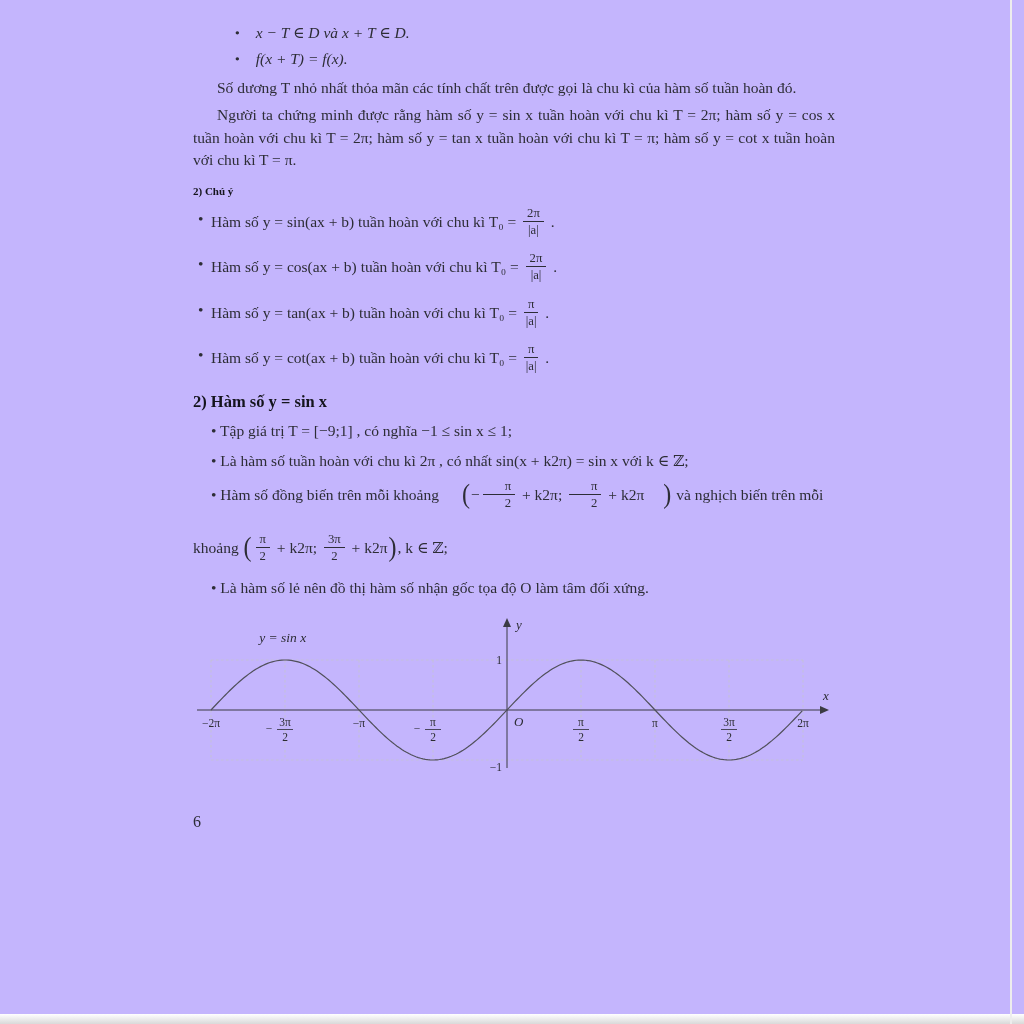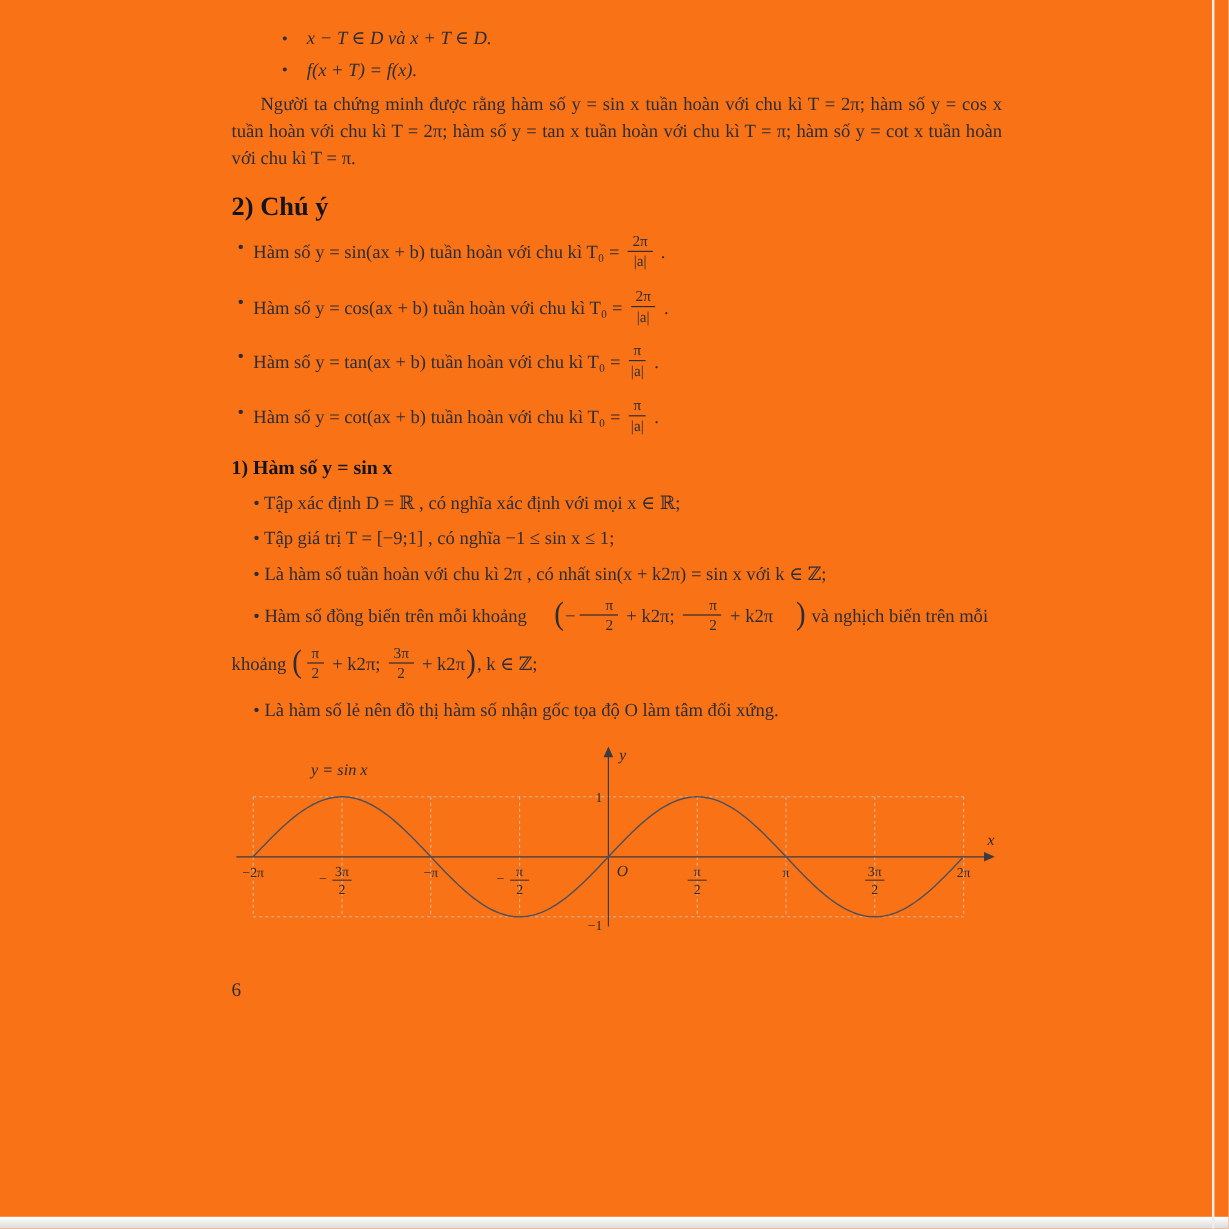--- a/index.html
+++ b/index.html
@@ -1,40 +1,40 @@
 <!DOCTYPE html>
 <html><head>
 <meta charset="utf-8">
 <style>
   *{margin:0;padding:0;box-sizing:border-box}
   html,body{background:#fff}
   body{width:1024px;height:1024px;font-family:"Liberation Serif","DejaVu Serif",serif;color:#2d2d36;}
-  .page{position:relative;width:1024px;height:1024px;background:#f97316;overflow:hidden;}
+  .page{position:relative;width:1024px;height:1024px;background:#c4b5fd;overflow:hidden;}
   .page::after{content:"";position:absolute;top:0;right:12px;width:2px;height:100%;background:#ededed;}
   .page::before{content:"";position:absolute;left:0;bottom:0;width:100%;height:10px;background:linear-gradient(to bottom,#ffffff,#d9d9d9);}
   .content{position:absolute;left:193px;top:22px;width:642px;font-size:15.5px;line-height:1.45;}
 
   .top-bullets{list-style:none;margin:0 0 6px 42px;}
   .top-bullets li{margin-bottom:4px;font-style:italic;}
   .top-bullets li::before{content:"●";font-size:0.5em;vertical-align:3px;margin-right:16px;font-style:normal;}
 
   .para{text-align:justify;text-indent:24px;margin-bottom:5px;}
   .bullet-para{text-indent:18px;}
   .bullet-para::before{content:"• ";}
 
-  .sub-heading{font-size:22px;color:#14141c;margin:12px 0 4px;}
+  .sub-heading{font-size:11px;color:#14141c;margin:12px 0 4px;}
   .section-heading{font-size:17.5px;color:#0f0f17;margin:12px 0 4px;letter-spacing:0.2px;}
   .sub-heading2{font-size:16.5px;color:#14141c;margin:2px 0 7px;}
 
   .note-item{position:relative;padding-left:18px;margin:8px 0 14px;}
   .note-item::before{content:"•";position:absolute;left:5px;top:0;}
 
   .s-bullet{text-indent:18px;margin-bottom:7px;}
   .s-bullet::before{content:"• ";}
-  .formula-line{margin-bottom:5px;}
+  .formula-line{margin-bottom:18px;}
   .cont-line{text-indent:0;margin:2px 0 10px;}
 
   .frac{display:inline-block;vertical-align:middle;text-align:center;line-height:1.12;font-size:0.82em;margin:0 3px;position:relative;top:-2px;}
   .frac .num{display:block;border-bottom:1px solid #2d2d36;padding:0 4px 1px;}
   .frac .den{display:block;padding-top:1px;}
   .bigp{font-size:1.55em;vertical-align:middle;display:inline-block;transform:scaleY(1.12);margin:0 1px;position:relative;top:-2px;}
 
   .chart{margin:14px 0 0 0;}
   .chart svg{display:block;}
   .grid{stroke:#c6c6c6;stroke-width:0.7;stroke-dasharray:2.5 2.5;}
@@ -52,33 +52,33 @@
 <body>
 
 <div class="page">
   <main class="content">
 
     <ul class="top-bullets">
       <li class="math-line">x − T ∈ D  và  x + T ∈ D.</li>
       <li class="math-line">f(x + T) = f(x).</li>
     </ul>
 
+    <p class="para">Số dương T nhỏ nhất thỏa mãn các tính chất trên được gọi là chu kì của hàm số tuần hoàn đó.</p>
     <p class="para">Người ta chứng minh được rằng hàm số y = sin x tuần hoàn với chu kì T = 2π; hàm số y = cos x tuần hoàn với chu kì T = 2π; hàm số y = tan x tuần hoàn với chu kì T = π; hàm số y = cot x tuần hoàn với chu kì T = π.</p>
 
     <h3 class="sub-heading">2) Chú ý</h3>
 
     <div class="note-item">Hàm số  y = sin(ax + b)  tuần hoàn với chu kì  T₀ = <span class="frac"><span class="num">2π</span><span class="den">|a|</span></span> .</div>
     <div class="note-item">Hàm số  y = cos(ax + b)  tuần hoàn với chu kì  T₀ = <span class="frac"><span class="num">2π</span><span class="den">|a|</span></span> .</div>
     <div class="note-item">Hàm số  y = tan(ax + b)  tuần hoàn với chu kì  T₀ = <span class="frac"><span class="num">π</span><span class="den">|a|</span></span> .</div>
     <div class="note-item">Hàm số  y = cot(ax + b)  tuần hoàn với chu kì  T₀ = <span class="frac"><span class="num">π</span><span class="den">|a|</span></span> .</div>
 
 
-    <h3 class="sub-heading2">1) Hàm số y = sin x</h3>
+    <h3 class="sub-heading2">2) Hàm số y = sin x</h3>
 
-    <div class="s-bullet">Tập xác định  D = ℝ , có nghĩa xác định với mọi  x ∈ ℝ;</div>
     <div class="s-bullet">Tập giá trị  T = [−9;1] , có nghĩa  −1 ≤ sin x ≤ 1;</div>
     <div class="s-bullet">Là hàm số tuần hoàn với chu kì  2π , có nhất  sin(x + k2π) = sin x  với  k ∈ ℤ;</div>
     <div class="s-bullet formula-line">Hàm số đồng biến trên mỗi khoảng <span class="bigp">(</span>−<span class="frac"><span class="num">π</span><span class="den">2</span></span> + k2π; <span class="frac"><span class="num">π</span><span class="den">2</span></span> + k2π<span class="bigp">)</span>  và nghịch biến trên mỗi</div>
     <div class="formula-line cont-line">khoảng <span class="bigp">(</span><span class="frac"><span class="num">π</span><span class="den">2</span></span> + k2π; <span class="frac"><span class="num">3π</span><span class="den">2</span></span> + k2π<span class="bigp">)</span>, k ∈ ℤ;</div>
     <div class="s-bullet">Là hàm số lẻ nên đồ thị hàm số nhận gốc tọa độ  O  làm tâm đối xứng.</div>
 
     <figure class="chart">
         <svg width="640" height="178" viewBox="0 0 640 178">
           <line x1="18" y1="46" x2="18" y2="146" class="grid"></line>
           <line x1="92.00000000000001" y1="46" x2="92.00000000000001" y2="146" class="grid"></line>

